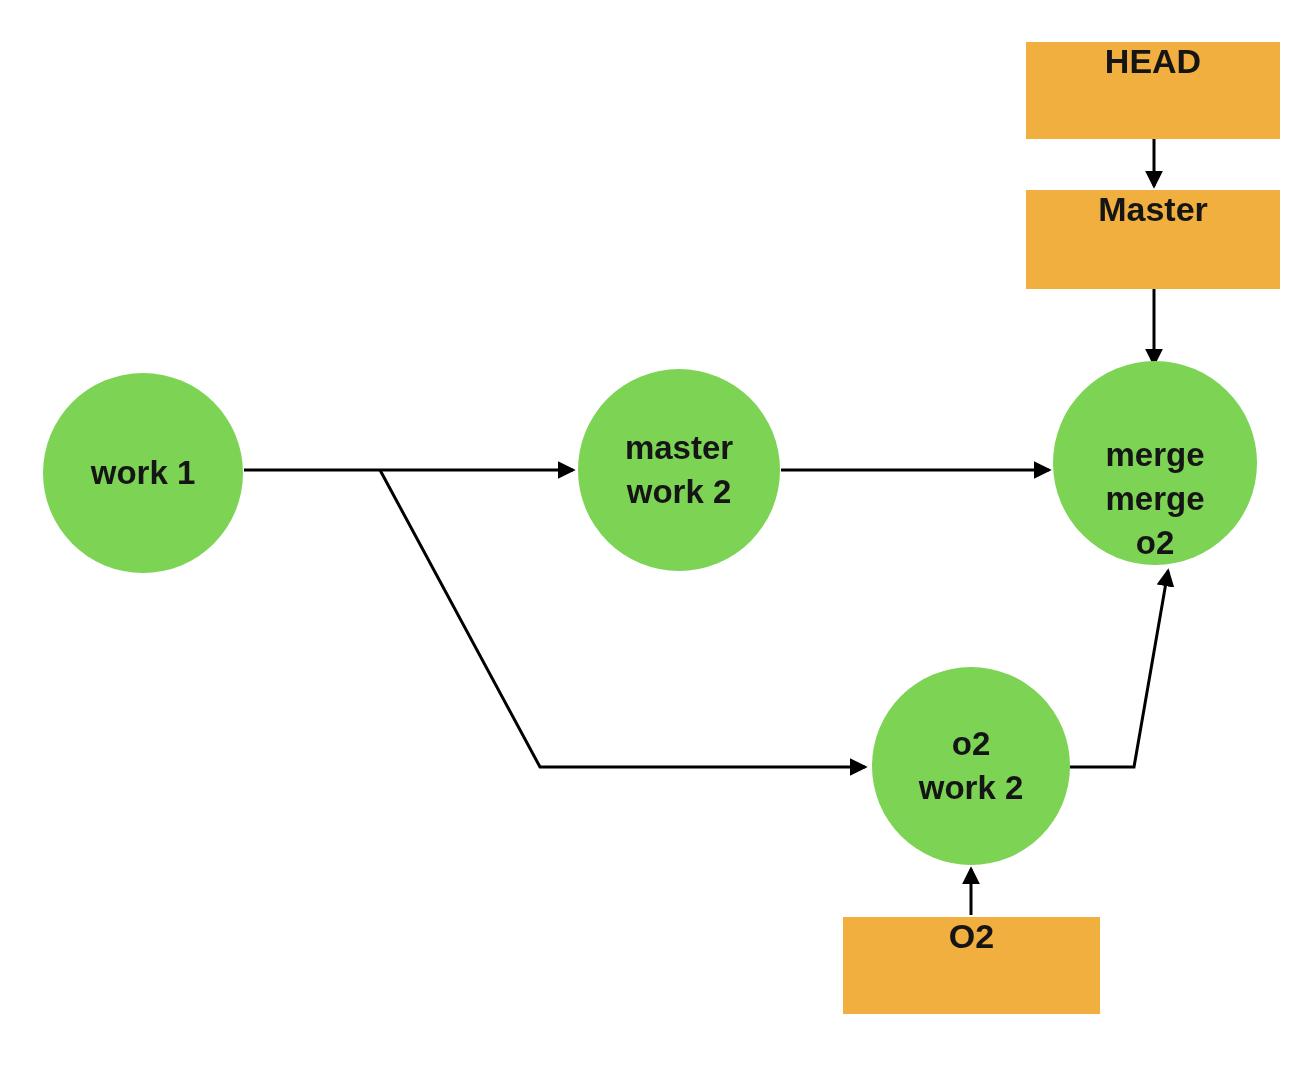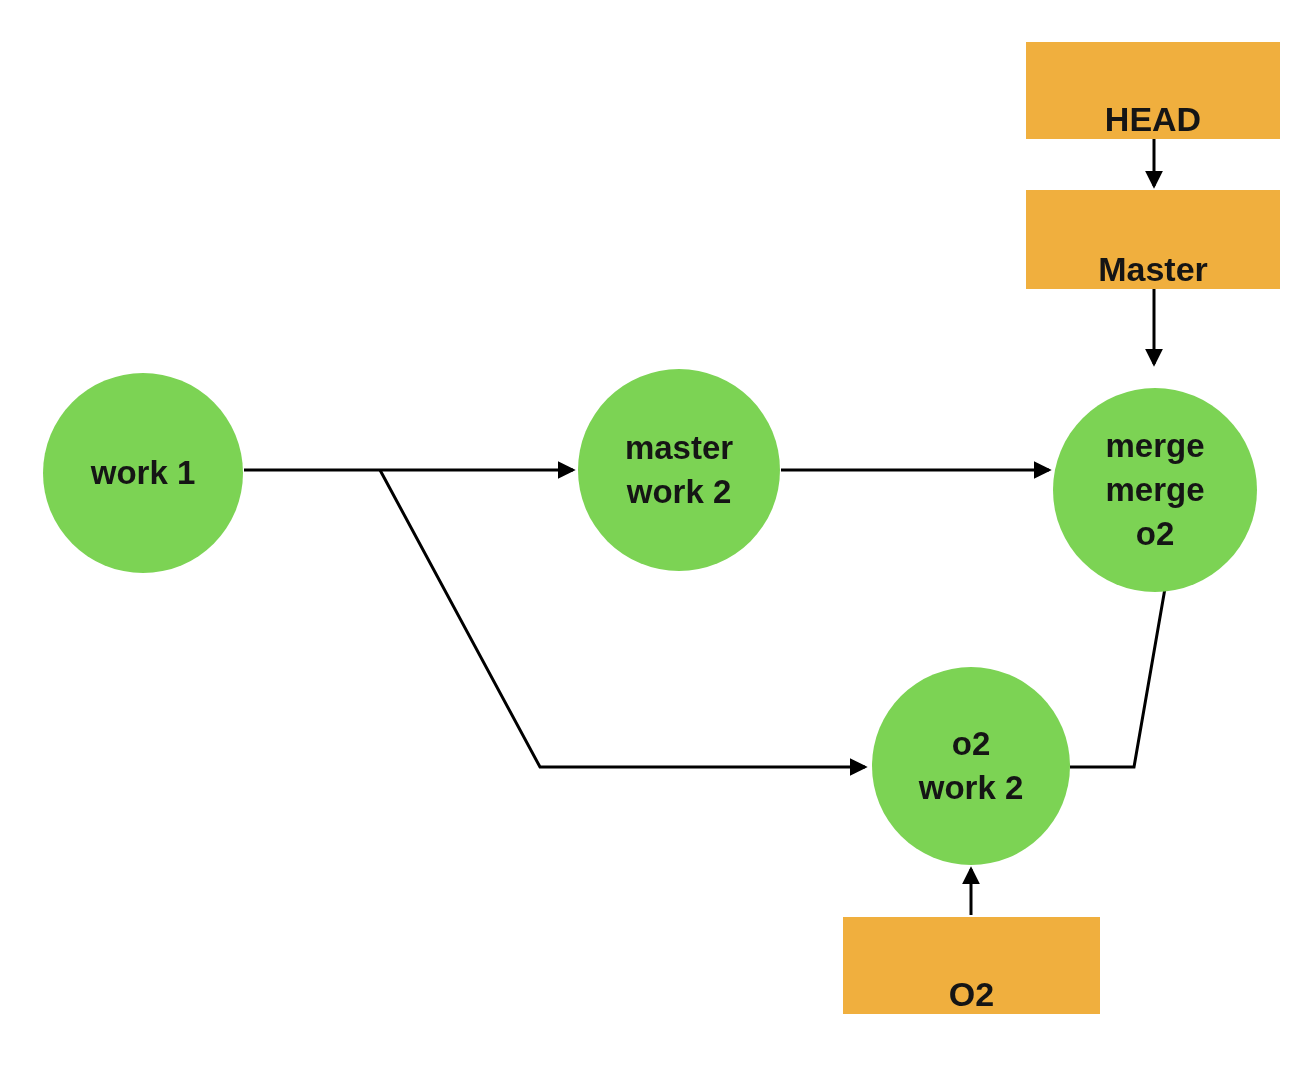--- a/index.html
+++ b/index.html
@@ -33,21 +33,21 @@
   }
   .node-label{
     font-size:33px;
     font-weight:600;
     line-height:44px;
     color:var(--text-dark);
   }
   .pointer-box{
     position:absolute;
     background:var(--label-orange);
-    display:flex;align-items:flex-end;justify-content:center;
+    display:flex;align-items:flex-start;justify-content:center;
     text-align:center;
   }
   .pointer-label{
     font-size:34px;
     font-weight:600;
     color:var(--text-dark);
   }
 </style>
 </head>
 <body>
@@ -82,21 +82,21 @@
     </div>
   </div>
 
   <div class="node" style="left:578px;top:369px;width:202px;height:202px;">
     <div class="node-label">
       <div>master</div>
       <div>work 2</div>
     </div>
   </div>
 
-  <div class="node" style="left:1053px;top:388px;width:204px;height:204px;">
+  <div class="node" style="left:1053px;top:361px;width:204px;height:204px;align-items:flex-end;">
     <div class="node-label">
       <div>merge</div>
       <div>merge</div>
       <div>o2</div>
     </div>
   </div>
 
   <div class="node" style="left:872px;top:667px;width:198px;height:198px;">
     <div class="node-label">
       <div>o2</div>

